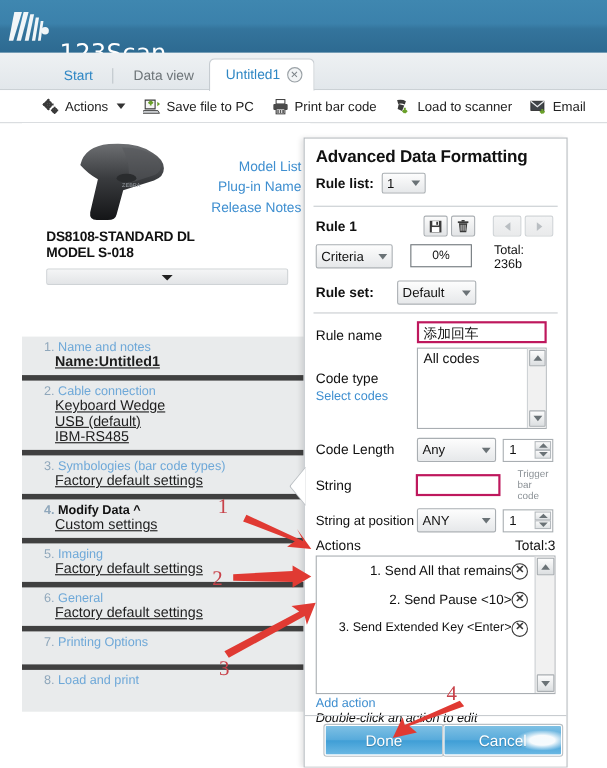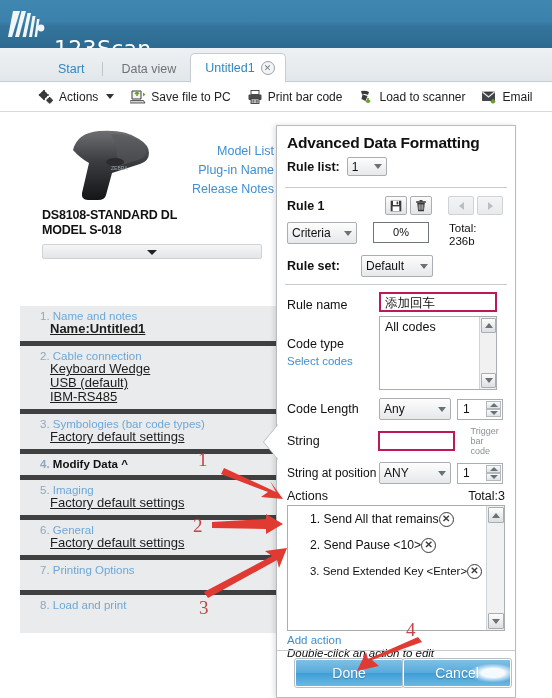--- a/index.html
+++ b/index.html
@@ -175,24 +175,23 @@
     width:15px; height:8px; background:linear-gradient(to bottom,#fafafa,#e0e3e5);
     border:1px solid #b4b9bd; display:flex; align-items:center; justify-content:center;
   }
   .linklike { color:#3f8fd0; font-size:11.5px; text-decoration:none; }
   .tiny-note { font-size:9px; color:#8b9196; line-height:10px; }
 
   .actions-list {
     border:1px solid #a9aeb2; background:#fff; position:relative;
   }
   .act-item {
-    display:flex; align-items:center; justify-content:flex-start;
+    display:flex; align-items:center; justify-content:flex-end;
     font-size:12.2px; color:#111; padding:4px 2px 4px 6px; height:26px;
     white-space:nowrap;
-    margin-left:16px;
   }
   .xbtn {
     width:15px; height:15px; border-radius:50%; border:1.6px solid #3a3a3a;
     color:#3a3a3a; font-size:10px; line-height:12px; text-align:center; flex:0 0 15px;
     font-weight:bold; background:#fff;
   }
   .adf-footer { position:absolute; left:0; bottom:0; width:100%; }
   .adf-sep { height:1px; background:#c8ccd0; }
   .donerow { display:flex; padding:8px 0 10px 18px; }
   .donebtn {
@@ -375,20 +374,21 @@
           <span>Symbologies (bar code types)</span>
         </div>
         <div class="step-sub">Factory default settings</div>
       </div>
 
       <div class="step current">
         <div class="step-head">
           <span class="num">4.</span>
           <span>Modify Data ^</span>
         </div>
+        <div class="step-sub">Custom settings</div>
       </div>
 
       <div class="step">
         <div class="step-head">
           <span class="num">5.</span>
           <span>Imaging</span>
         </div>
         <div class="step-sub">Factory default settings</div>
       </div>
 

